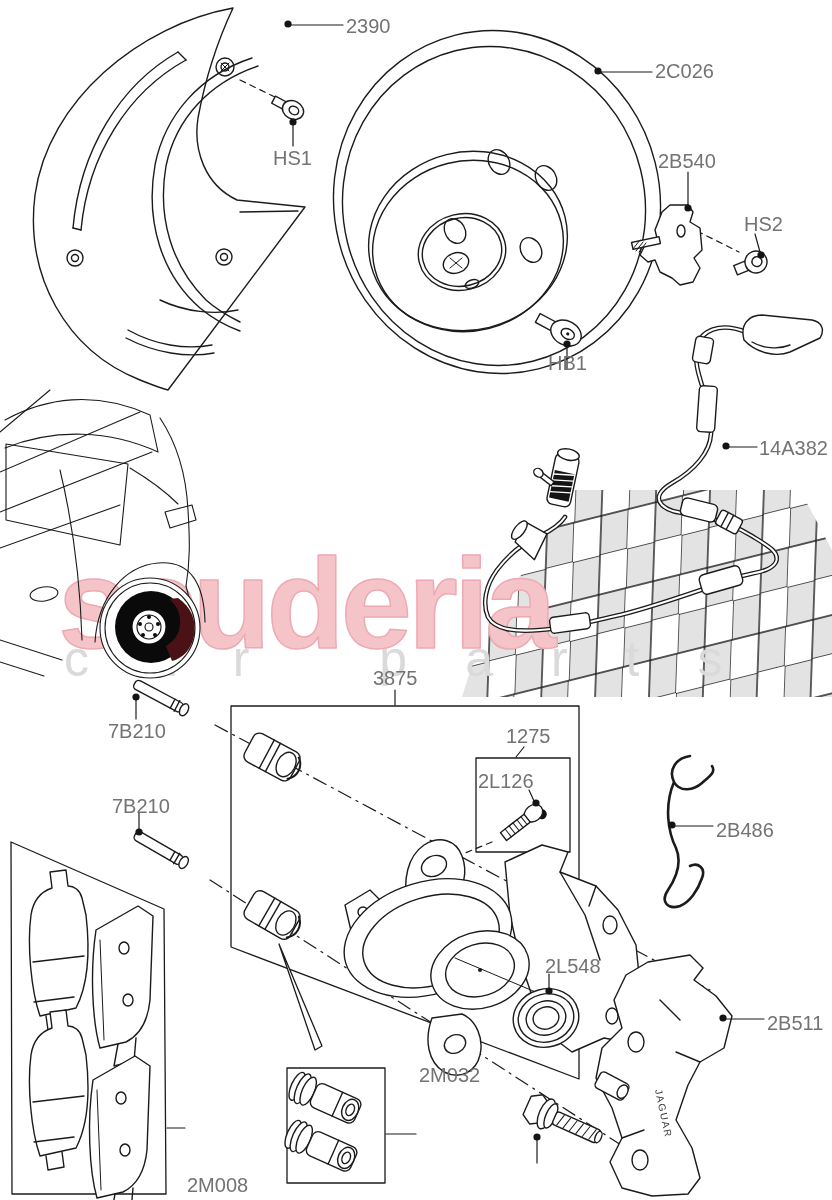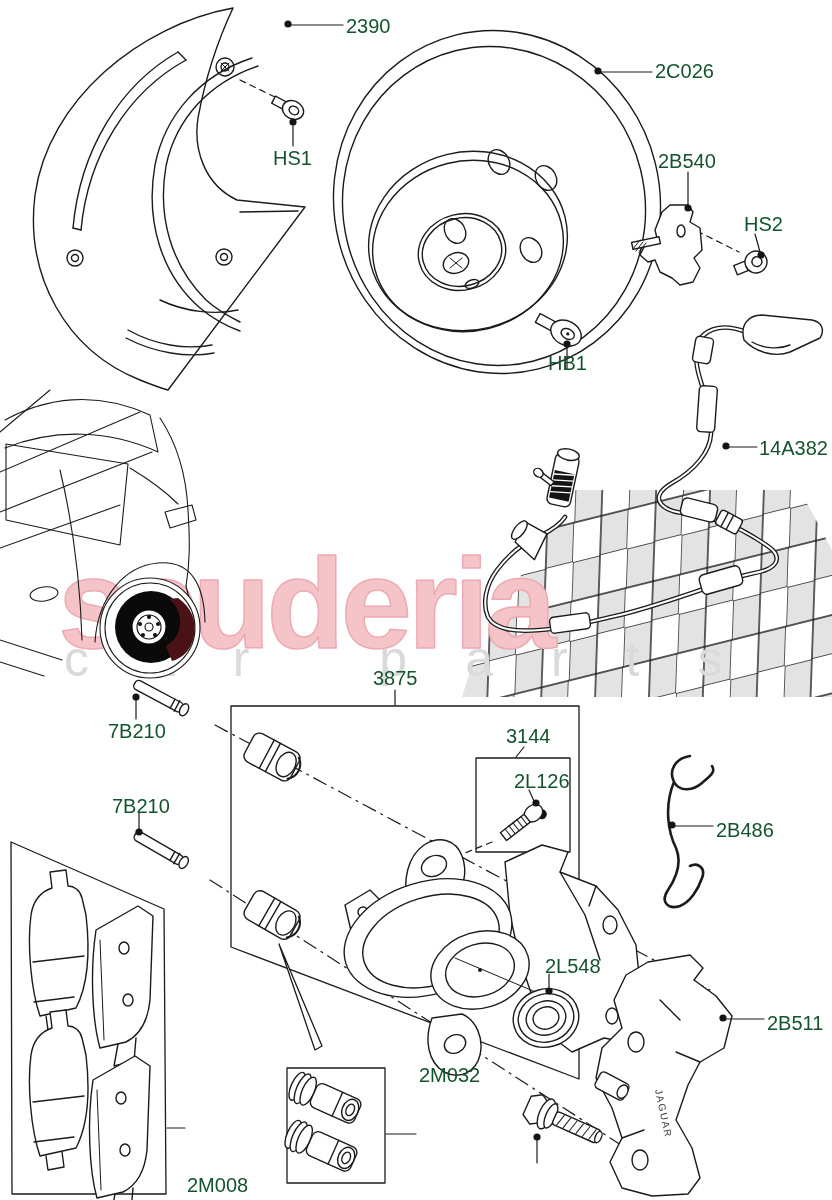--- a/index.html
+++ b/index.html
@@ -1,19 +1,19 @@
 <!DOCTYPE html>
 <html><head>
 <meta charset="utf-8">
 <style>
   html,body{margin:0;padding:0;background:#fff;}
   #stage{position:relative;width:832px;height:1200px;background:#fff;overflow:hidden;
          font-family:"Liberation Sans",sans-serif;}
   #art{position:absolute;left:0;top:0;}
-  .plabel{position:absolute;color:#14532d;font-size:20px;line-height:22px;
+  .plabel{position:absolute;color:#737373;font-size:20px;line-height:22px;
           font-family:"Liberation Sans",sans-serif;white-space:nowrap;cursor:pointer;}
 </style>
 </head>
 <body>
 
 <div id="stage">
 
 <svg id="art" width="832" height="1200" viewBox="0 0 832 1200" fill="none" stroke="#1b1b1b" stroke-width="1.4" stroke-linecap="round" stroke-linejoin="round">
 
   <defs>
@@ -376,22 +376,22 @@
 <div class="plabel" style="left:346px;top:15px">2390</div>
 <div class="plabel" style="left:655px;top:60px">2C026</div>
 <div class="plabel" style="left:658px;top:150px">2B540</div>
 <div class="plabel" style="left:744px;top:213px">HS2</div>
 <div class="plabel" style="left:273px;top:147px">HS1</div>
 <div class="plabel" style="left:548px;top:352px">HB1</div>
 <div class="plabel" style="left:759px;top:437px">14A382</div>
 <div class="plabel" style="left:108px;top:720px">7B210</div>
 <div class="plabel" style="left:373px;top:667px">3875</div>
 <div class="plabel" style="left:112px;top:795px">7B210</div>
-<div class="plabel" style="left:506px;top:725px">3144</div>
-<div class="plabel" style="left:514px;top:770px">2L126</div>
+<div class="plabel" style="left:506px;top:725px">1275</div>
+<div class="plabel" style="left:478px;top:770px">2L126</div>
 <div class="plabel" style="left:716px;top:819px">2B486</div>
 <div class="plabel" style="left:545px;top:955px">2L548</div>
 <div class="plabel" style="left:767px;top:1012px">2B511</div>
 <div class="plabel" style="left:187px;top:1174px">2M008</div>
 <div class="plabel" style="left:419px;top:1064px">2M032</div>
 <div class="plabel" style="left:518px;top:1196px">HB2</div>
 
 </div>
 
 </body></html>

